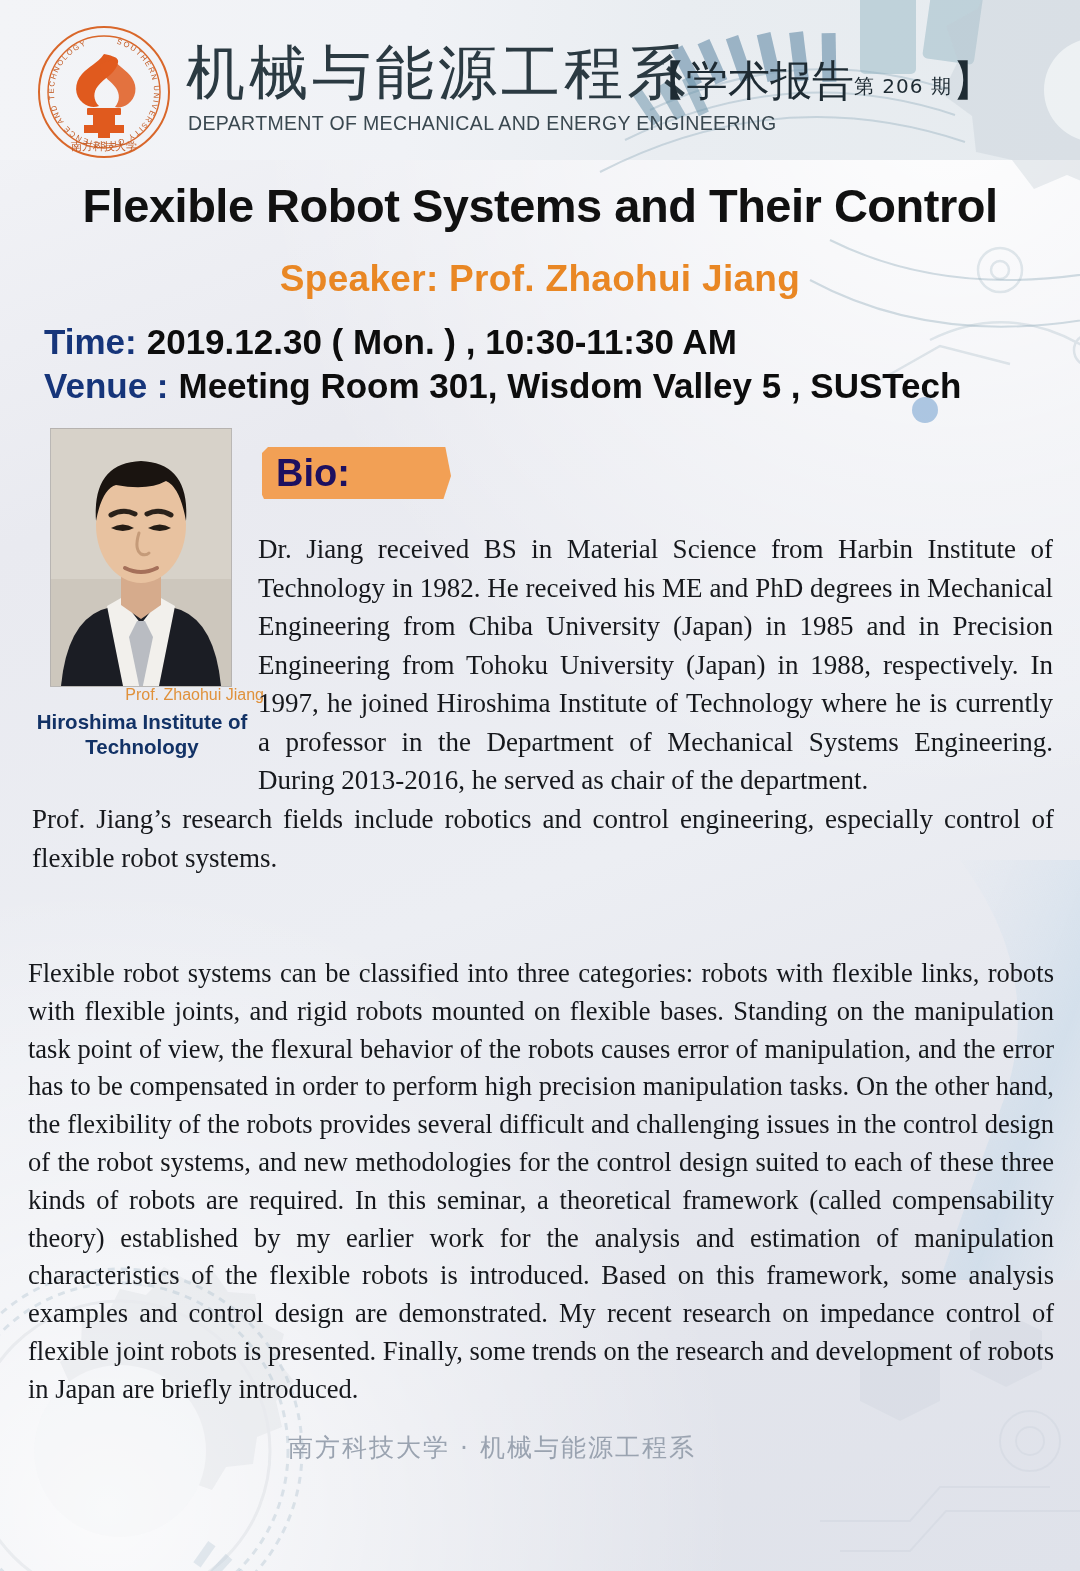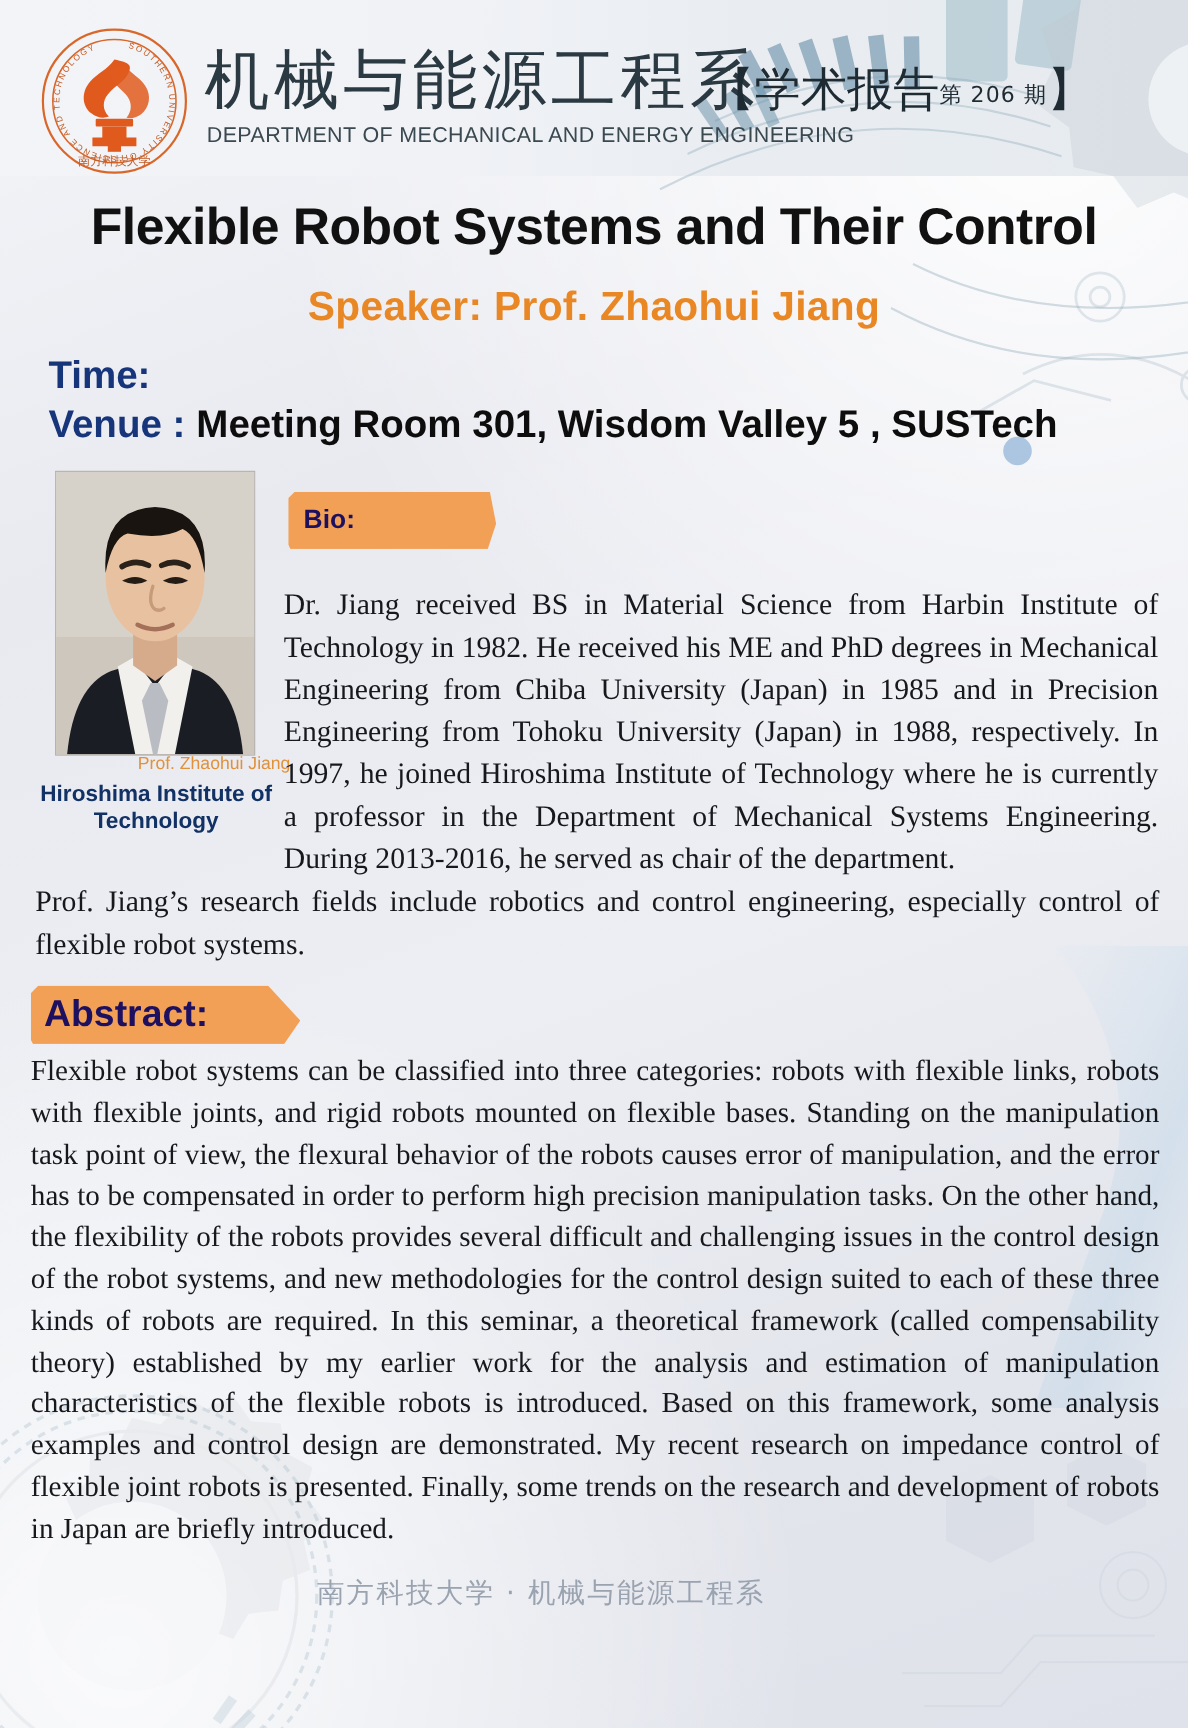--- a/index.html
+++ b/index.html
@@ -92,21 +92,21 @@
     font-size:20.5px;font-weight:bold;color:#123266;line-height:25px;
     font-family:"Liberation Sans",sans-serif;
   }
 
   .tag{
     position:absolute;color:#1d1060;font-weight:bold;
     font-family:"Liberation Sans",sans-serif;
     background:#F2A055;display:flex;align-items:center;
   }
   #bio-tag{
-    left:262px;top:447px;width:175px;height:52px;font-size:24px;padding-left:14px;
+    left:262px;top:447px;width:175px;height:52px;font-size:38px;padding-left:14px;
     clip-path:polygon(0 6px,6px 0,97% 0,100% 56%,96% 100%,2px 100%,0 92%);
   }
   #abstract-tag{
     left:28px;top:896px;width:233px;height:53px;font-size:34px;padding-left:12px;
     clip-path:polygon(0 7px,7px 0,88% 0,100% 60%,94% 100%,2px 100%,0 93%);
   }
 
   .serif{
     font-family:"Liberation Serif","DejaVu Serif",serif;
     color:#16181c;
@@ -251,20 +251,21 @@
       <span>【学术报告</span><span class="issue">第 206 期</span><span>】</span>
     </div>
   </div>
 
   <div id="speaker">Speaker: Prof. Zhaohui Jiang</div>
   <div id="talk-title">Flexible Robot Systems and Their Control</div>
 
   <div id="meta">
     <div class="meta-row">
       <span class="meta-key">Time:</span>
+      <span class="meta-val">2019.12.30 ( Mon. ) , 10:30-11:30 AM</span>
     </div>
     <div class="meta-row">
       <span class="meta-key">Venue  :</span>
       <span class="meta-val">Meeting Room 301, Wisdom Valley 5 , SUSTech</span>
     </div>
   </div>
 
   <div id="photo">
     <svg viewBox="0 0 180 257">
       <rect width="180" height="257" fill="#d7d2c9"></rect>
@@ -295,22 +296,19 @@
   </div>
   <div id="photo-name">Prof. Zhaohui Jiang</div>
   <div id="photo-affil">Hiroshima Institute of Technology</div>
 
   <div class="tag" id="bio-tag">
     <span>Bio:</span>
   </div>
   <div class="serif" id="bio-text">Dr. Jiang received BS in Material Science from Harbin Institute of Technology in 1982. He received his ME and PhD degrees in Mechanical Engineering from Chiba University (Japan) in 1985 and in Precision Engineering from Tohoku University (Japan) in 1988, respectively. In 1997, he joined Hiroshima Institute of Technology where he is currently a professor in the Department of Mechanical Systems Engineering. During 2013-2016, he served as chair of the department.</div>
   <div class="serif" id="bio-research">Prof. Jiang’s research fields include robotics and control engineering,  especially control of flexible robot systems.</div>
 
-  <div class="tag" id="abstract-tag">
-    <span>Abstract:</span>
-  </div>
   <div class="serif" id="abstract-text">Flexible robot systems can be classified into three categories: robots with flexible links, robots with flexible joints, and rigid robots mounted on flexible bases. Standing on the manipulation task point of view, the flexural behavior of the robots causes error of manipulation, and the error has to be compensated in order to perform high precision manipulation tasks. On the other hand, the flexibility of the robots provides several difficult and challenging issues in the control design of the robot systems, and new methodologies for the control design suited to each of these three kinds of robots are required. In this seminar, a theoretical framework (called compensability theory) established by my earlier work for the analysis and estimation of manipulation characteristics of the flexible robots is introduced. Based on this framework, some analysis examples and control design are demonstrated. My recent research on impedance control of flexible joint robots is presented. Finally, some trends on the research and development of robots in Japan are briefly introduced.</div>
 
   <div id="footer">
     <div id="footer-dept">南方科技大学 · 机械与能源工程系</div>
   </div>
 
 </div>
 
 </body></html>

